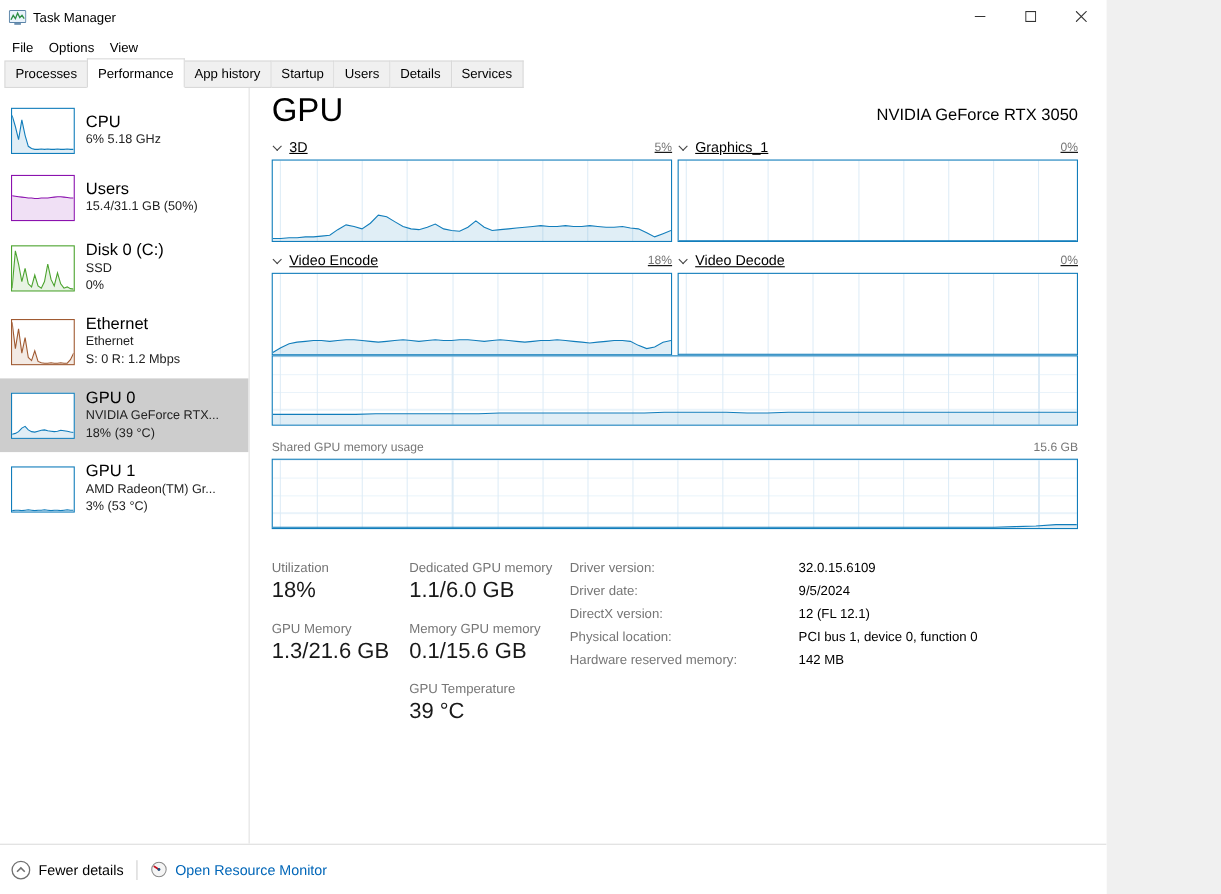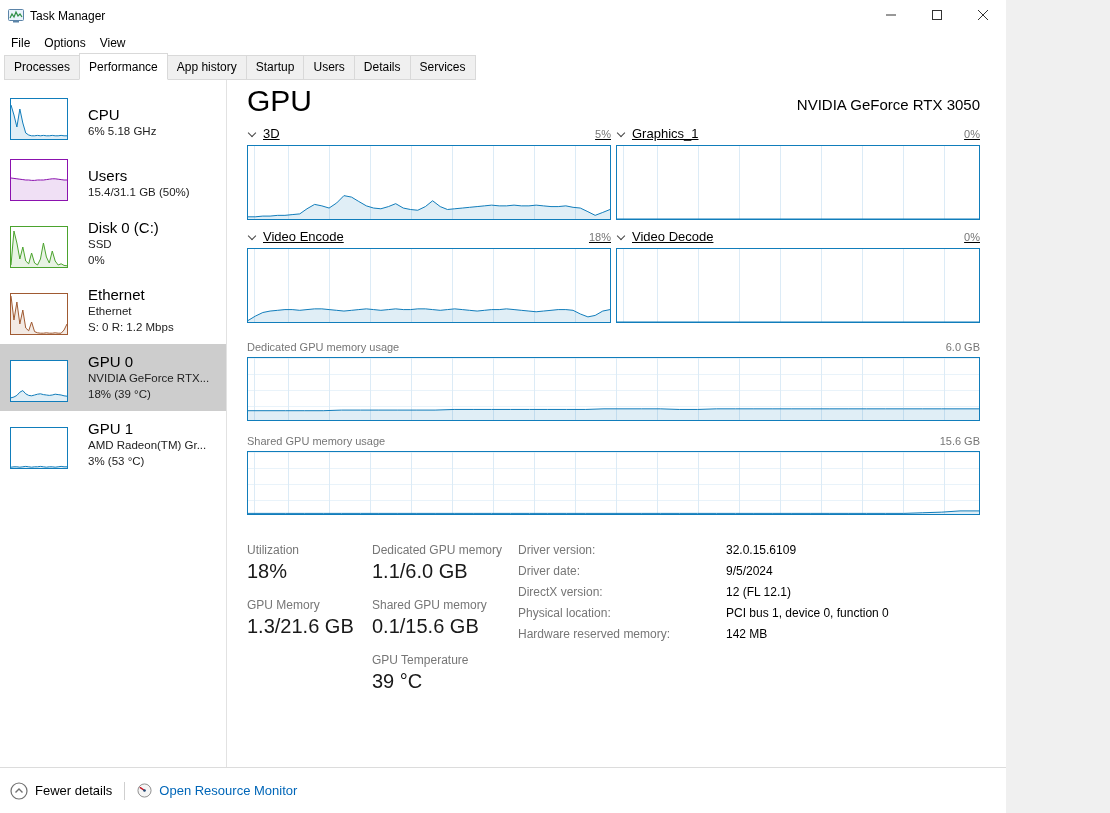--- a/index.html
+++ b/index.html
@@ -23,21 +23,21 @@
   .tabbar { height:26px; display:flex; align-items:flex-end; padding-left:4px; flex:0 0 auto; }
   .tab { font-size:12px; color:#000; background:#f0f0f0; border:1px solid #d9d9d9; border-left-width:0; padding:4px 9px 5px; white-space:nowrap; }
   .tab:first-child { border-left-width:1px; }
   .tab.active { background:#fff; border-bottom-color:#fff; padding-top:6px; position:relative; z-index:2; border-left-width:1px; margin-left:-1px; }
 
   
   .content { flex:1 1 auto; display:flex; min-height:0; }
 
   
   .sidebar { width:227px; flex:0 0 auto; border-right:1px solid #e2e2e2; padding-top:8px; overflow:hidden; }
-  .side-item { display:flex; gap:20px; padding:9px 8px 9px 10px; align-items:flex-end; cursor:default; }
+  .side-item { display:flex; gap:10px; padding:9px 8px 9px 10px; align-items:center; cursor:default; }
   .side-item.selected { background:#cdcdcd; }
   .side-thumb { width:58px; height:42px; background:#fff; border:1px solid #999; position:relative; overflow:hidden; flex:0 0 auto; margin-top:1px; }
   .side-text { min-width:0; }
   .side-title { font-size:15px; color:#000; line-height:1.2; }
   .side-sub { font-size:11.5px; color:#222; line-height:1.35; white-space:nowrap; overflow:hidden; }
 
   
   .main { flex:1 1 auto; padding:4px 26px 0 20px; overflow:hidden; }
   .main-head { display:flex; align-items:flex-end; }
   .main-title { font-size:30px; font-weight:400; color:#000; line-height:1.1; }
@@ -262,24 +262,20 @@
             </svg>
           </div>
         <div class="chart engine grid-v" style="border-color: rgb(17, 125, 187);">
             <svg class="spark" viewBox="0 0 100 100" preserveAspectRatio="none">
               <polygon points="0,100 0.0,100.0 100.0,100.0 100,100" fill="#117dbb" fill-opacity="0.13"></polygon>
               <polyline points="0.0,100.0 100.0,100.0" fill="none" stroke="#117dbb" stroke-width="1" vector-effect="non-scaling-stroke"></polyline>
             </svg>
           </div>
       </div>
 
-      <div class="chart-label-row" style="margin-top:18px;">
-        <span class="chart-label dim">Dedicated GPU memory usage</span>
-        <span class="chart-value">6.0 GB</span>
-      </div>
       <div class="chart mem grid-vh" style="border-color: rgb(17, 125, 187);">
           <svg class="spark" viewBox="0 0 100 100" preserveAspectRatio="none">
             <polygon points="0,100 0.0,85.0 2.6,85.0 5.1,85.0 7.7,85.0 10.3,85.0 12.8,84.0 15.4,84.0 17.9,84.0 20.5,84.0 23.1,84.0 25.6,84.0 28.2,83.0 30.8,83.0 33.3,83.0 35.9,83.0 38.5,83.0 41.0,83.0 43.6,83.0 46.2,83.0 48.7,82.0 51.3,82.0 53.8,82.0 56.4,82.0 59.0,83.0 61.5,83.0 64.1,82.0 66.7,82.0 69.2,82.0 71.8,82.0 74.4,82.0 76.9,82.0 79.5,82.0 82.1,82.0 84.6,82.0 87.2,82.0 89.7,82.0 92.3,82.0 94.9,82.0 97.4,82.0 100.0,82.0 100,100" fill="#117dbb" fill-opacity="0.13"></polygon>
             <polyline points="0.0,85.0 2.6,85.0 5.1,85.0 7.7,85.0 10.3,85.0 12.8,84.0 15.4,84.0 17.9,84.0 20.5,84.0 23.1,84.0 25.6,84.0 28.2,83.0 30.8,83.0 33.3,83.0 35.9,83.0 38.5,83.0 41.0,83.0 43.6,83.0 46.2,83.0 48.7,82.0 51.3,82.0 53.8,82.0 56.4,82.0 59.0,83.0 61.5,83.0 64.1,82.0 66.7,82.0 69.2,82.0 71.8,82.0 74.4,82.0 76.9,82.0 79.5,82.0 82.1,82.0 84.6,82.0 87.2,82.0 89.7,82.0 92.3,82.0 94.9,82.0 97.4,82.0 100.0,82.0" fill="none" stroke="#117dbb" stroke-width="1" vector-effect="non-scaling-stroke"></polyline>
           </svg>
         </div>
 
       <div class="chart-label-row" style="margin-top:14px;">
         <span class="chart-label dim">Shared GPU memory usage</span>
         <span class="chart-value">15.6 GB</span>
@@ -301,21 +297,21 @@
             <div class="stat-label">GPU Memory</div>
             <div class="stat-value">1.3/21.6 GB</div>
           </div>
         </div>
         <div class="stat-col2">
           <div class="stat">
             <div class="stat-label">Dedicated GPU memory</div>
             <div class="stat-value">1.1/6.0 GB</div>
           </div>
           <div class="stat">
-            <div class="stat-label">Shared GPU memory</div>
+            <div class="stat-label">Memory GPU memory</div>
             <div class="stat-value">0.1/15.6 GB</div>
           </div>
           <div class="stat">
             <div class="stat-label">GPU Temperature</div>
             <div class="stat-value">39 °C</div>
           </div>
         </div>
         <div class="detail-grid">
           <span class="detail-label">Driver version:</span>
           <span class="detail-value">32.0.15.6109</span>

